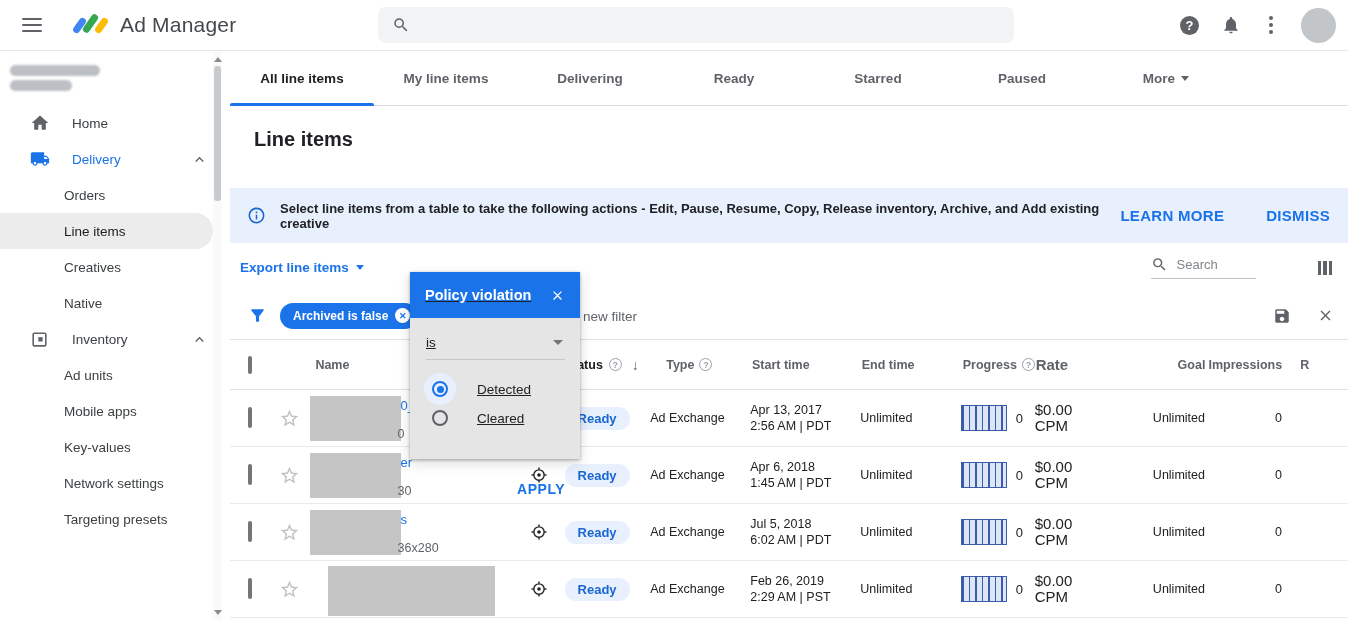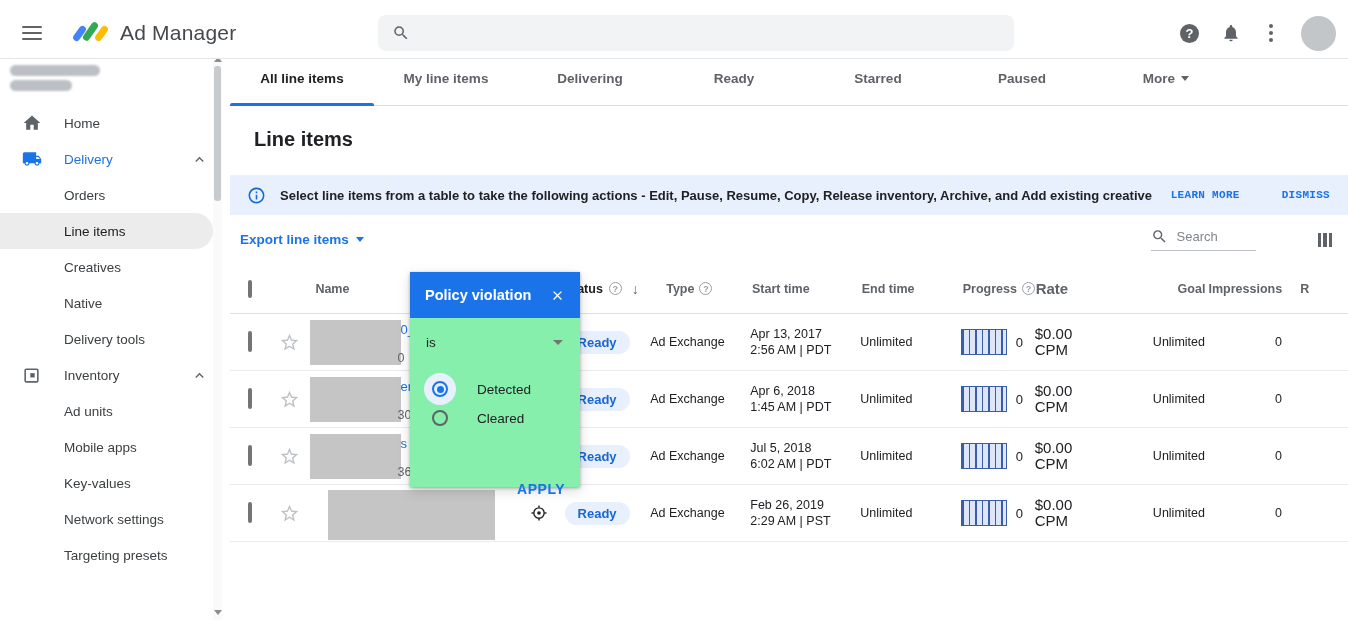--- a/index.html
+++ b/index.html
@@ -1,20 +1,20 @@
 <!DOCTYPE html>
 <html><head>
 <meta charset="utf-8">
 <style>
   * { box-sizing: border-box; margin: 0; padding: 0; }
   html,body { width:1348px; height:620px; overflow:hidden; }
   body { font-family:"Liberation Sans", sans-serif; background:#fff; color:#202124; position:relative; }
 
   
-  #topbar { position:absolute; left:0; top:8px; width:1348px; height:51px; background:#fff;
+  #topbar { position:absolute; left:0; top:0; width:1348px; height:51px; background:#fff;
             border-bottom:1px solid #e4e6e8; display:flex; align-items:center; z-index:40; }
   .hamburger { width:20px; height:14px; margin-left:22px; display:flex; flex-direction:column; justify-content:space-between; cursor:pointer; }
   .hamburger span { height:2px; background:#5f6368; border-radius:1px; }
   .logo { margin-left:32px; width:34px; height:30px; position:relative; }
   .logo i { position:absolute; width:7px; border-radius:4px; transform:rotate(35deg); }
   .logo i:nth-child(1){ left:2px;  top:7px;  height:17px; background:#4285f4; }
   .logo i:nth-child(2){ left:13px; top:3px;  height:21px; background:#34a853; }
   .logo i:nth-child(3){ left:24px; top:7px;  height:17px; background:#fbbc04; }
   .app-name { margin-left:12px; font-size:21px; color:#45494d; letter-spacing:.2px; }
   .tb-search { margin-left:142px; width:636px; height:36px; background:#f1f3f4; border-radius:8px;
@@ -24,21 +24,21 @@
   .help-circle { width:19px; height:19px; border-radius:50%; background:#5f6368; color:#fff; font-size:13px;
                  font-weight:bold; display:flex; align-items:center; justify-content:center; cursor:pointer; }
   .kebab { display:flex; flex-direction:column; gap:3px; cursor:pointer; padding:2px 6px; }
   .kebab b { width:4px; height:4px; border-radius:50%; background:#5f6368; }
   .avatar { width:35px; height:35px; border-radius:50%; background:#c3c6c9; cursor:pointer; }
 
   
   #sidebar { position:absolute; left:0; top:51px; width:222px; bottom:0; background:#fff; z-index:10; }
   .acct { position:relative; height:54px; }
   .acct .blob { position:absolute; background:#bcbfc3; border-radius:6px; filter:blur(1.1px); }
-  .sb-item { height:36px; display:flex; align-items:center; padding-left:22px; cursor:pointer; font-size:13.5px; color:#3c4043; }
+  .sb-item { height:36px; display:flex; align-items:center; padding-left:30px; cursor:pointer; font-size:13.5px; color:#3c4043; }
   .sb-item .sb-icon { width:20px; height:20px; margin-right:22px; display:flex; align-items:center; }
   .sb-item.child { padding-left:64px; }
   .sb-item.selected { background:#ececec; border-radius:0 20px 20px 0; width:213px; color:#202124; }
   .sb-item.active { color:#1a73e8; }
   .sb-item.active .sb-label { color:#1a73e8; }
   .sb-chevron { margin-left:auto; margin-right:14px; display:flex; }
   .sb-item.active .sb-chevron svg path { fill:#5f6368; }
   
   .sb-scroll { position:absolute; right:0; top:0; bottom:0; width:9px; background:#fafafa; }
   .sb-scroll .arr { position:absolute; left:0; width:9px; height:12px; display:flex; align-items:center; justify-content:center; }
@@ -52,24 +52,24 @@
 
   #tabs { height:55px; border-bottom:1px solid #dadce0; display:flex; }
   .tab { width:144px; display:flex; align-items:center; justify-content:center; gap:6px; font-size:13.5px;
          font-weight:bold; color:#5f6368; cursor:pointer; position:relative; }
   .tab.active { color:#202124; }
   .tab.active::after { content:""; position:absolute; left:0; right:0; bottom:-1px; height:3px; background:#1a73e8; border-radius:2px 2px 0 0; }
   .caret-down { width:0; height:0; border-left:4px solid transparent; border-right:4px solid transparent; border-top:5px solid #5f6368; }
 
   h1#page-title { font-size:20px; font-weight:bold; color:#202124; margin:22px 0 0 24px; }
 
-  #banner { margin-top:24px; height:40px; background:#e8f0fe; display:flex; align-items:center; padding:0 18px 0 17px; }
+  #banner { margin-top:37px; height:55px; background:#e8f0fe; display:flex; align-items:center; padding:0 18px 0 17px; }
   #banner .txt { margin-left:14px; font-size:13px; font-weight:bold; color:#202124; }
   #banner .links { margin-left:auto; display:flex; gap:42px; }
-  .blue-link { color:#1a73e8; font-size:11px; font-weight:bold; letter-spacing:.3px; cursor:pointer; white-space:nowrap;font-family:Liberation Mono, monospace; }
+  .blue-link { color:#1a73e8; font-size:15px; font-weight:bold; letter-spacing:.3px; cursor:pointer; white-space:nowrap; }
 
   #toolbar { height:49px; display:flex; align-items:center; padding:0 16px 0 10px; }
   .export { display:flex; align-items:center; gap:7px; cursor:pointer; color:#1a73e8; font-size:13.5px; font-weight:bold; }
   .caret-blue { width:0; height:0; border-left:4px solid transparent; border-right:4px solid transparent; border-top:5px solid #1a73e8; }
   .mini-search { margin-left:auto; width:105px; display:flex; align-items:center; gap:9px; border-bottom:1px solid #bdc1c6; padding-bottom:5px; }
   .mini-search input { border:none; outline:none; width:70px; font-size:13px; font-family:inherit; color:#5f6368; background:transparent; }
   .mini-search input::placeholder { color:#80868b; }
   .cols-icon { margin-left:62px; display:flex; gap:2px; cursor:pointer; }
   .cols-icon b { width:3.5px; height:14px; background:#5f6368; }
 
@@ -108,22 +108,22 @@
   .name-blob.small { left:2px; top:6px; width:91px; height:45px; }
   .name-blob.large { left:20px; top:5px; width:167px; height:50px; }
   .frag-link { position:absolute; left:93px; top:8px; color:#1a73e8; font-size:13px; cursor:pointer; }
   .frag-size { position:absolute; left:90px; top:37px; color:#5f6368; font-size:12.5px; }
   .pill { background:#e8f0fe; color:#1967d2; font-size:13px; font-weight:bold; border-radius:14px; padding:4px 13px; }
   .pbar { width:46px; height:26px; border:1px solid #3b5ca8;
           background:repeating-linear-gradient(90deg,#3b5ca8 0px,#3b5ca8 1.5px,#dde6f6 1.5px,#dde6f6 6.5px); }
   .pbar + span { margin-left:9px; font-size:13px; }
 
   
-  #popup { position:absolute; left:180px; top:221px; width:170px; height:215px; background:#86efac; z-index:30;
-           box-shadow:0 1px 3px rgba(0,0,0,.3), 0 4px 12px rgba(0,0,0,.15); }
+  #popup { position:absolute; left:180px; top:221px; width:170px; height:187px; background:#e5e5e5; z-index:30;
+           box-shadow:0 1px 3px rgba(0,0,0,.3), 0 4px 12px rgba(0,0,0,.15);text-decoration:underline; }
   #popup .pp-head { height:46px; background:#1a73e8; color:#fff; display:flex; align-items:center; padding:0 15px;
                     font-size:14.5px; font-weight:bold; }
   .pp-close { margin-left:auto; cursor:pointer; display:flex; }
   #popup .pp-body { position:relative; height:192px; padding:17px 15px 0 16px; }
   .op-row { display:flex; align-items:center; justify-content:space-between; font-size:13.5px; color:#202124;
             border-bottom:1px solid #c4c7cc; padding-bottom:9px; cursor:pointer; }
   .caret-gray { width:0; height:0; border-left:5px solid transparent; border-right:5px solid transparent; border-top:5px solid #757575; margin-right:2px; }
   .radios { margin-top:21px; display:flex; flex-direction:column; gap:13px; }
   .radio-row { display:flex; align-items:center; gap:29px; font-size:13.5px; cursor:pointer; }
   .radio { width:16px; height:16px; border:2px solid #5f6368; border-radius:50%; position:relative; flex:none; margin-left:6px; }
@@ -205,23 +205,20 @@
       </div>
       <div class="sb-item child selected">
         <span class="sb-label">Line items</span>
       </div>
       <div class="sb-item child">
         <span class="sb-label">Creatives</span>
       </div>
       <div class="sb-item child">
         <span class="sb-label">Native</span>
       </div>
-      <div class="sb-item child">
-        <span class="sb-label">Delivery tools</span>
-      </div>
       <div class="sb-item">
         <span class="sb-icon">
           <svg width="19" height="19" viewBox="0 0 24 24">
             <rect x="4" y="4" width="16" height="16" rx="1.5" fill="none" stroke="#5f6368" stroke-width="2"></rect>
             <rect x="10.5" y="9" width="5.5" height="5.5" fill="#5f6368"></rect>
           </svg>
         </span>
         <span class="sb-label">Inventory</span>
         <span class="sb-chevron">
           <svg width="17" height="17" viewBox="0 0 24 24" fill="#5f6368">
@@ -311,20 +308,44 @@
       </span>
       <input type="text" placeholder="Search" style="">
     </div>
     <div class="cols-icon">
         <b></b>
         <b></b>
         <b></b>
       </div>
   </div>
 
+  <div id="filterbar">
+    <span>
+      <svg width="19" height="19" viewBox="0 0 24 24" fill="#1a73e8">
+          <path d="M4.25 5.61C6.27 8.2 10 13 10 13v6c0 .55.45 1 1 1h2c.55 0 1-.45 1-1v-6s3.72-4.8 5.74-7.39A.998.998 0 0 0 18.95 4H5.04c-.83 0-1.3.95-.79 1.61z"></path>
+        </svg>
+    </span>
+    <span class="chip">
+      <span>Archived is false</span>
+      <span class="chip-x">✕</span>
+    </span>
+    <span class="new-filter">new filter</span>
+    <span class="filter-actions">
+      <span style="cursor:pointer">
+        <svg width="18" height="18" viewBox="0 0 24 24" fill="#5f6368">
+            <path d="M17 3H5c-1.11 0-2 .9-2 2v14c0 1.1.89 2 2 2h14c1.1 0 2-.9 2-2V7l-4-4zm-5 16c-1.66 0-3-1.34-3-3s1.34-3 3-3 3 1.34 3 3-1.34 3-3 3zm3-10H5V5h10v4z"></path>
+          </svg>
+      </span>
+      <span style="cursor:pointer">
+        <svg width="17" height="17" viewBox="0 0 24 24" fill="#5f6368">
+            <path d="M19 6.41 17.59 5 12 10.59 6.41 5 5 6.41 10.59 12 5 17.59 6.41 19 12 13.41 17.59 19 19 17.59 13.41 12z"></path>
+          </svg>
+      </span>
+    </span>
+  </div>
 
   <div id="thead" class="trow">
     <div class="c0"><span class="checkbox"></span></div>
     <div class="c1"></div>
     <div class="c2" style="display:flex;align-items:center">
         <span>Name</span>
       </div>
     <div class="c3"></div>
     <div class="c4">
       <span>Status</span>

